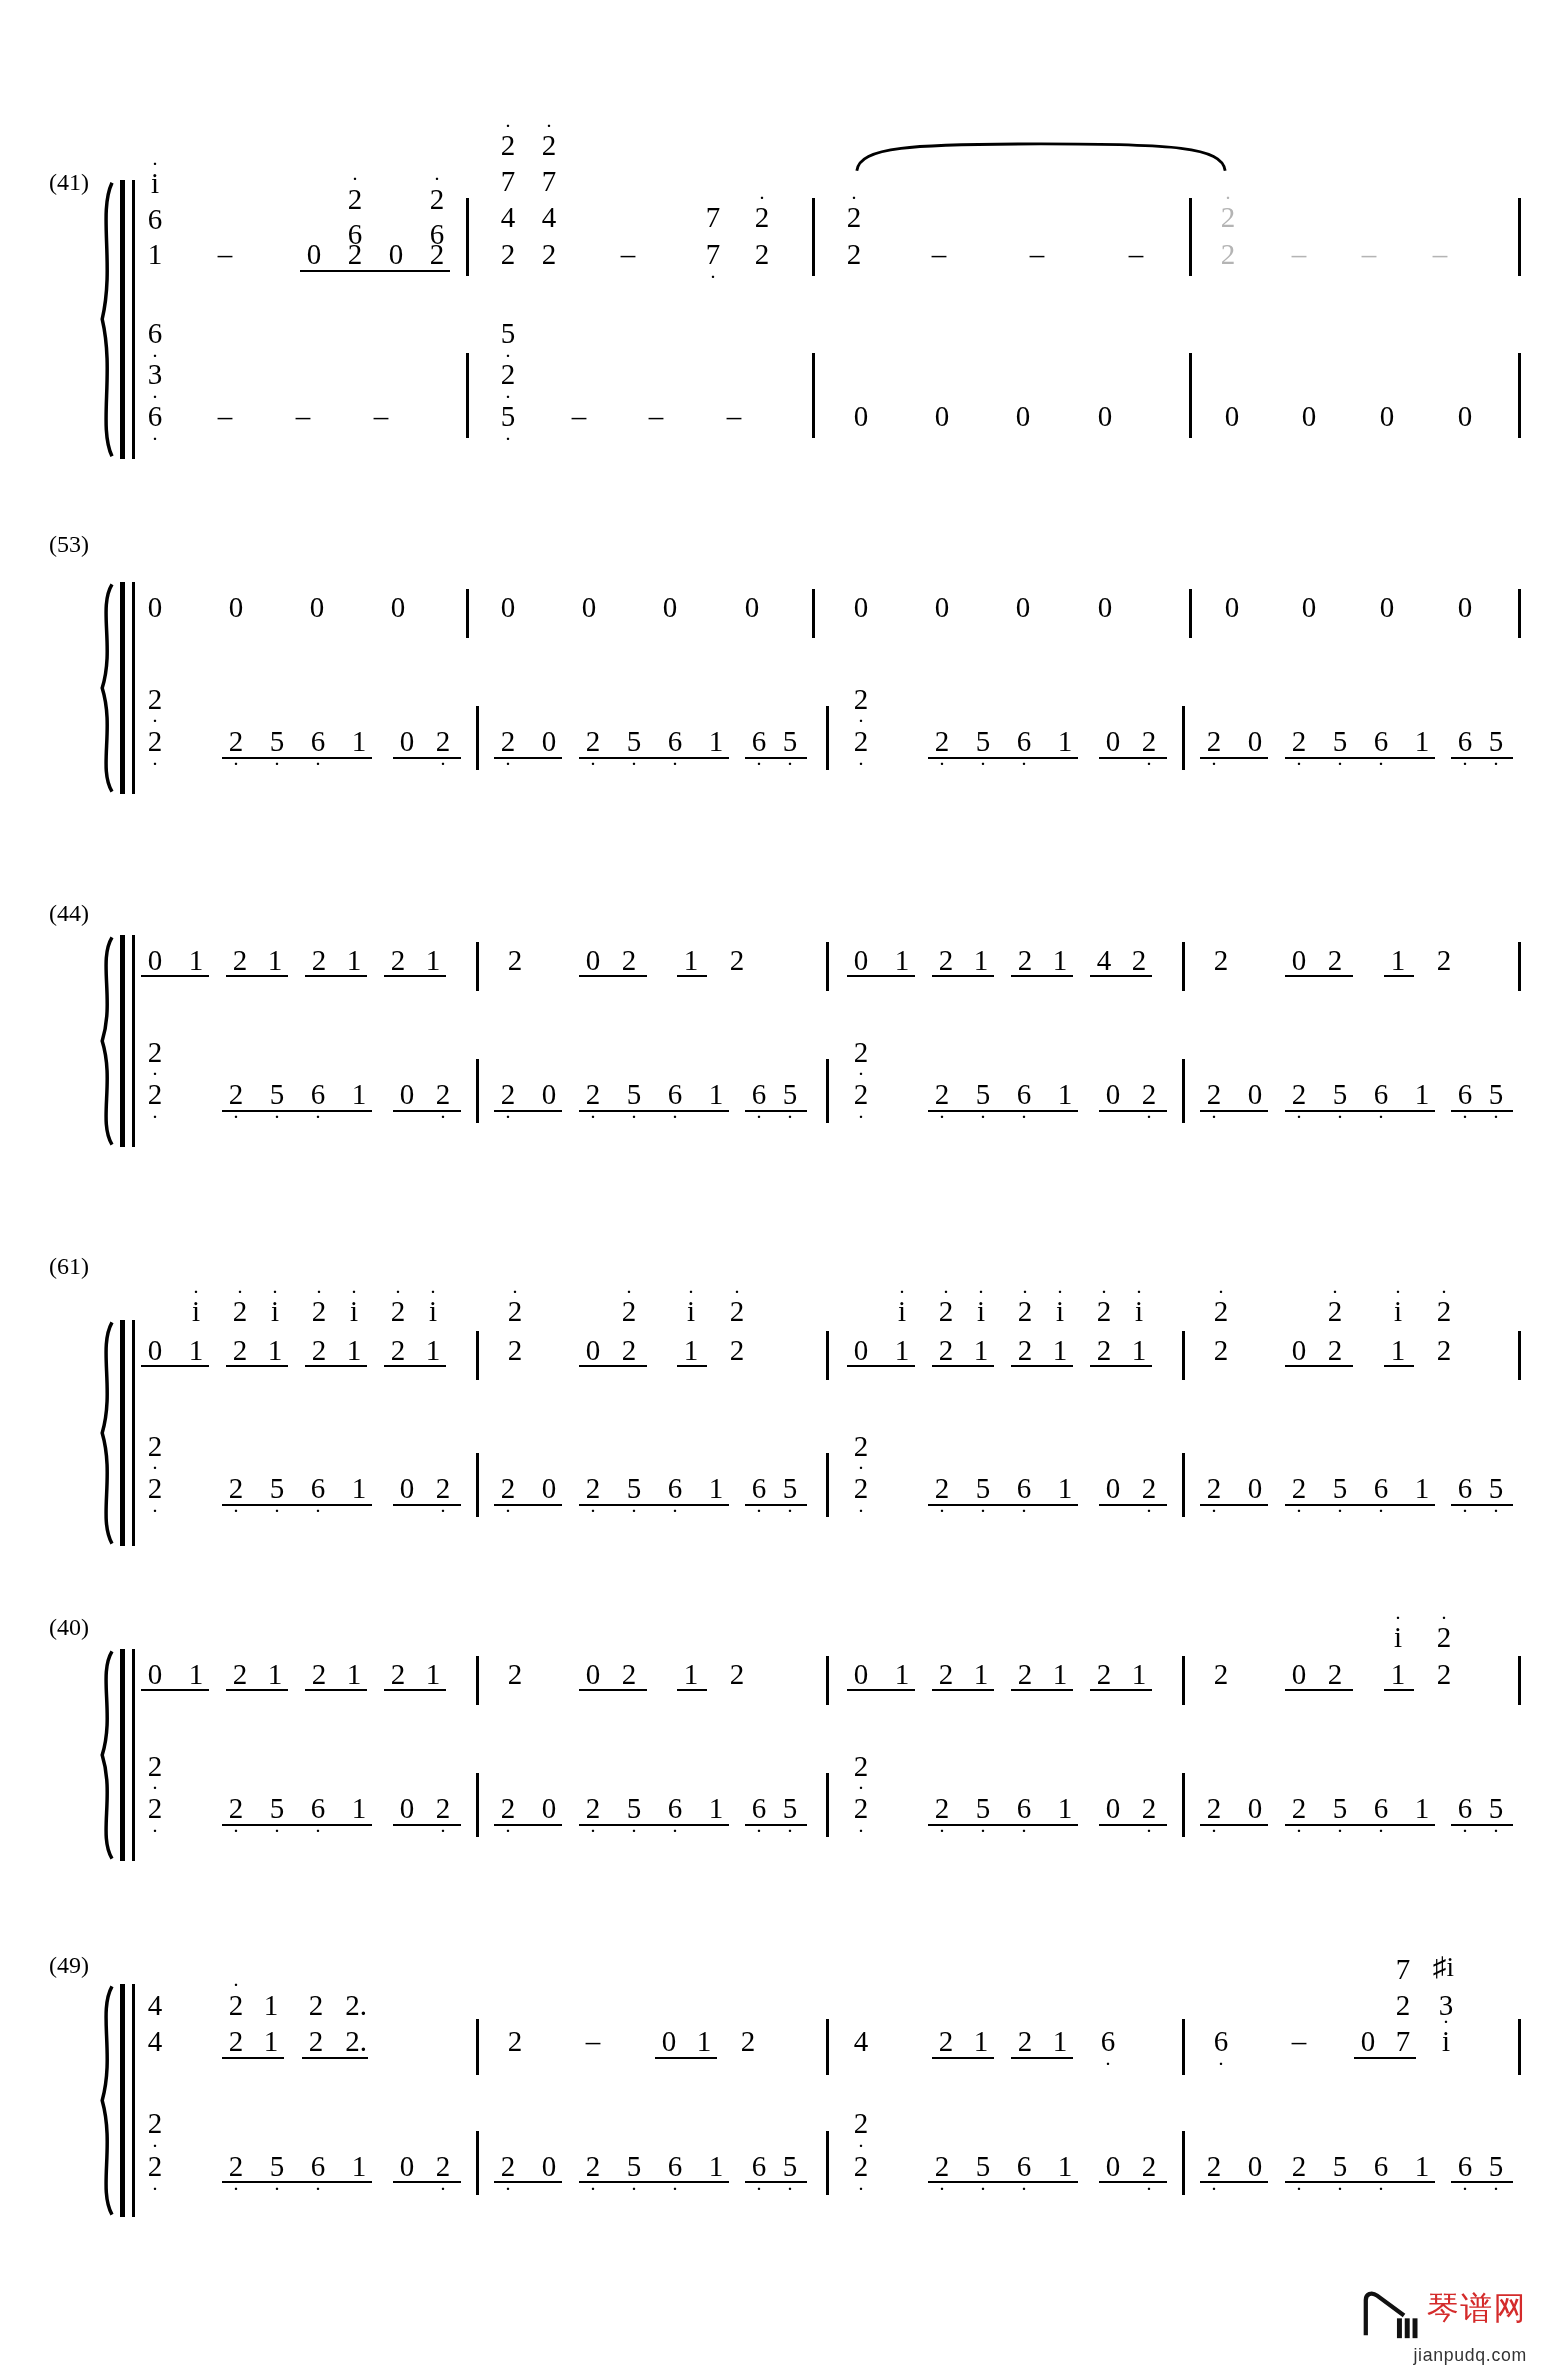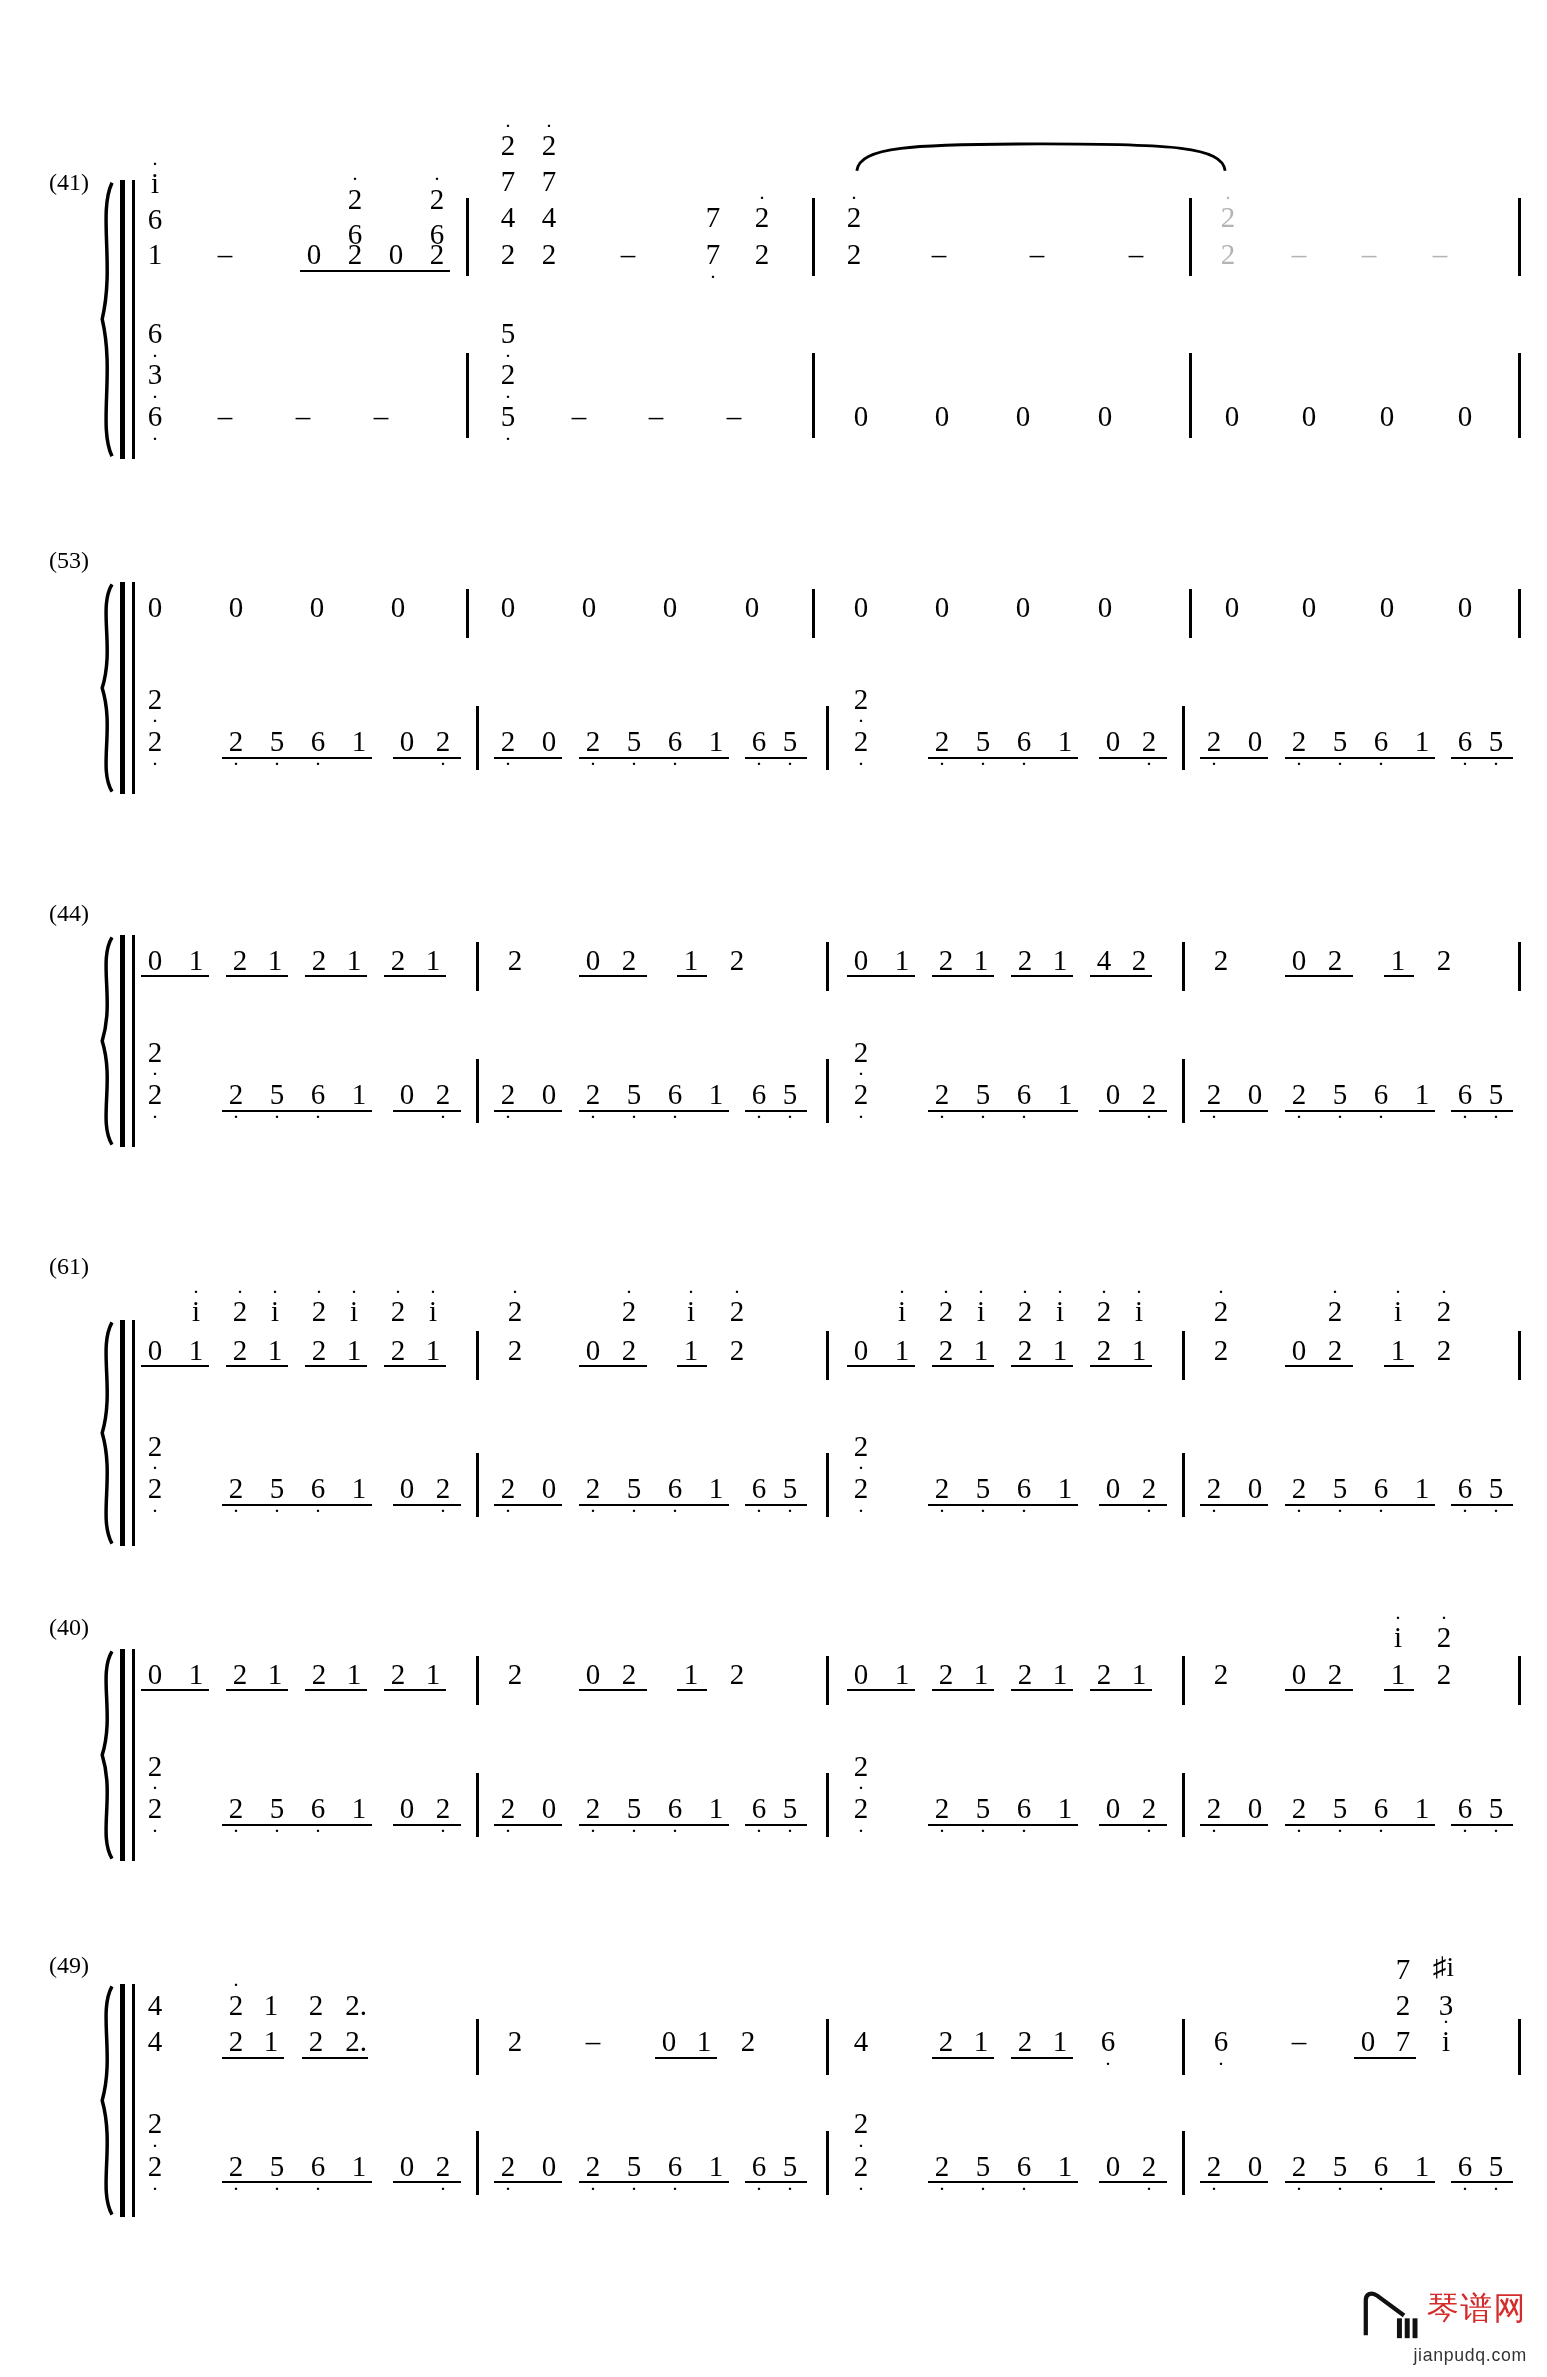--- a/index.html
+++ b/index.html
@@ -221,21 +221,21 @@
 
     <div class="note" style="left:1176px; top:402px; width:28px;">0</div>
     <div class="note" style="left:1253px; top:402px; width:28px;">0</div>
     <div class="note" style="left:1331px; top:402px; width:28px;">0</div>
     <div class="note" style="left:1409px; top:402px; width:28px;">0</div>
 
     <div class="barline" style="left:1476px; top:353px; height:85px;"></div>
   </div>
 
   <div class="system" style="top:501px;">
-    <div class="measure-label" style="top:46px;">(53)</div>
+    <div class="measure-label" style="top:30px;">(53)</div>
 
     <div class="brace" style="top:81px;">
       <svg width="28" height="212" viewBox="0 0 40 300">
         <path d="M30 2 C10 35, 34 92, 16 150 C34 208, 10 265, 30 298" stroke="#000" stroke-width="5" fill="none"></path>
       </svg>
     </div>
     <div class="thickbar" style="left:78px; top:81px; height:212px;"></div>
     <div class="barline" style="left:90px; top:81px; height:212px;"></div>
 
     <div class="note" style="left:99px; top:92px; width:28px;">0</div>

